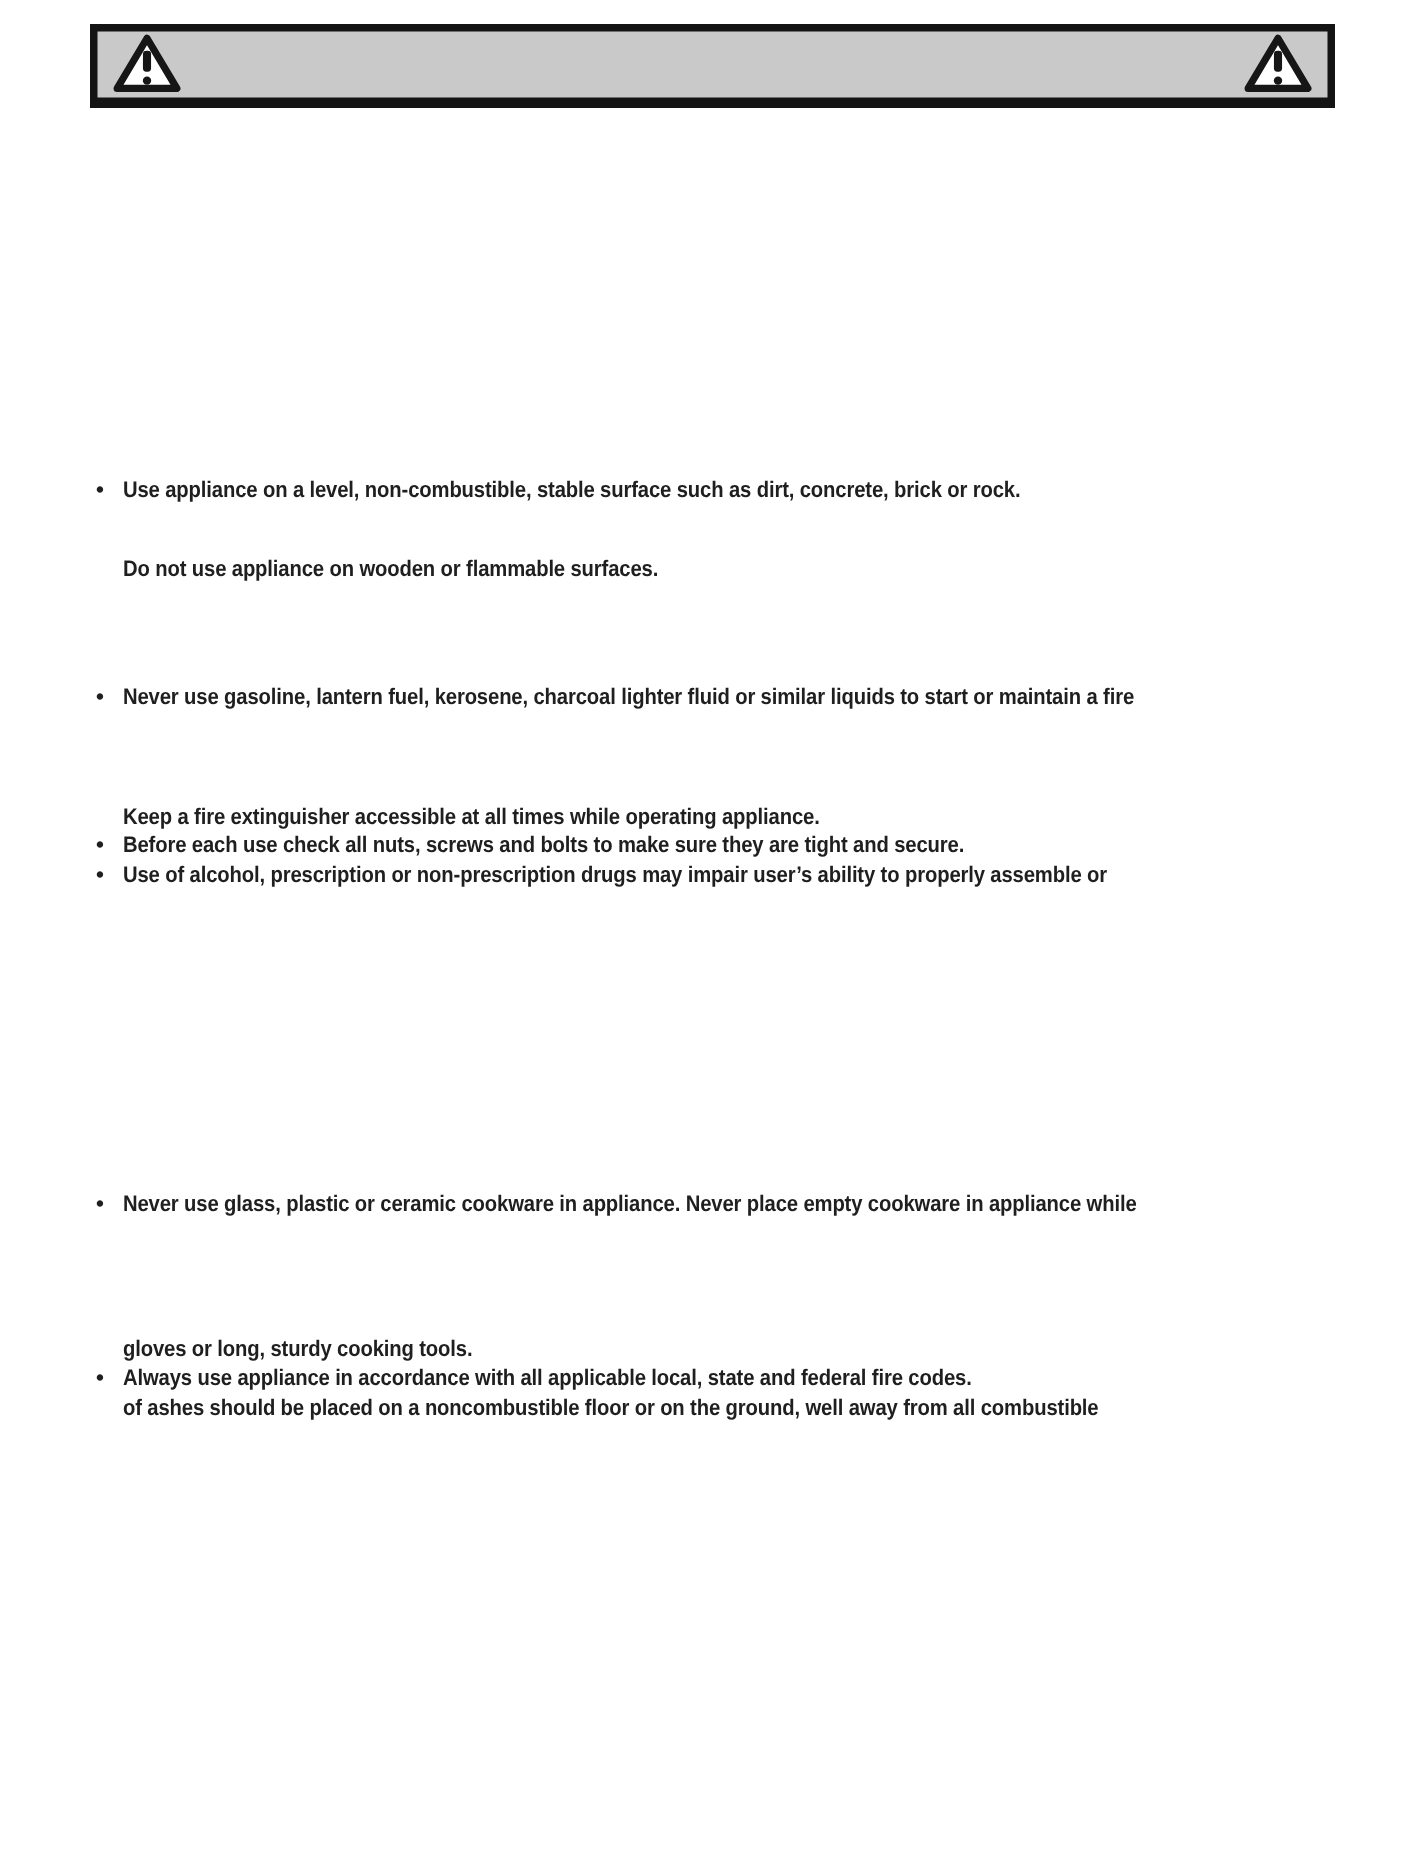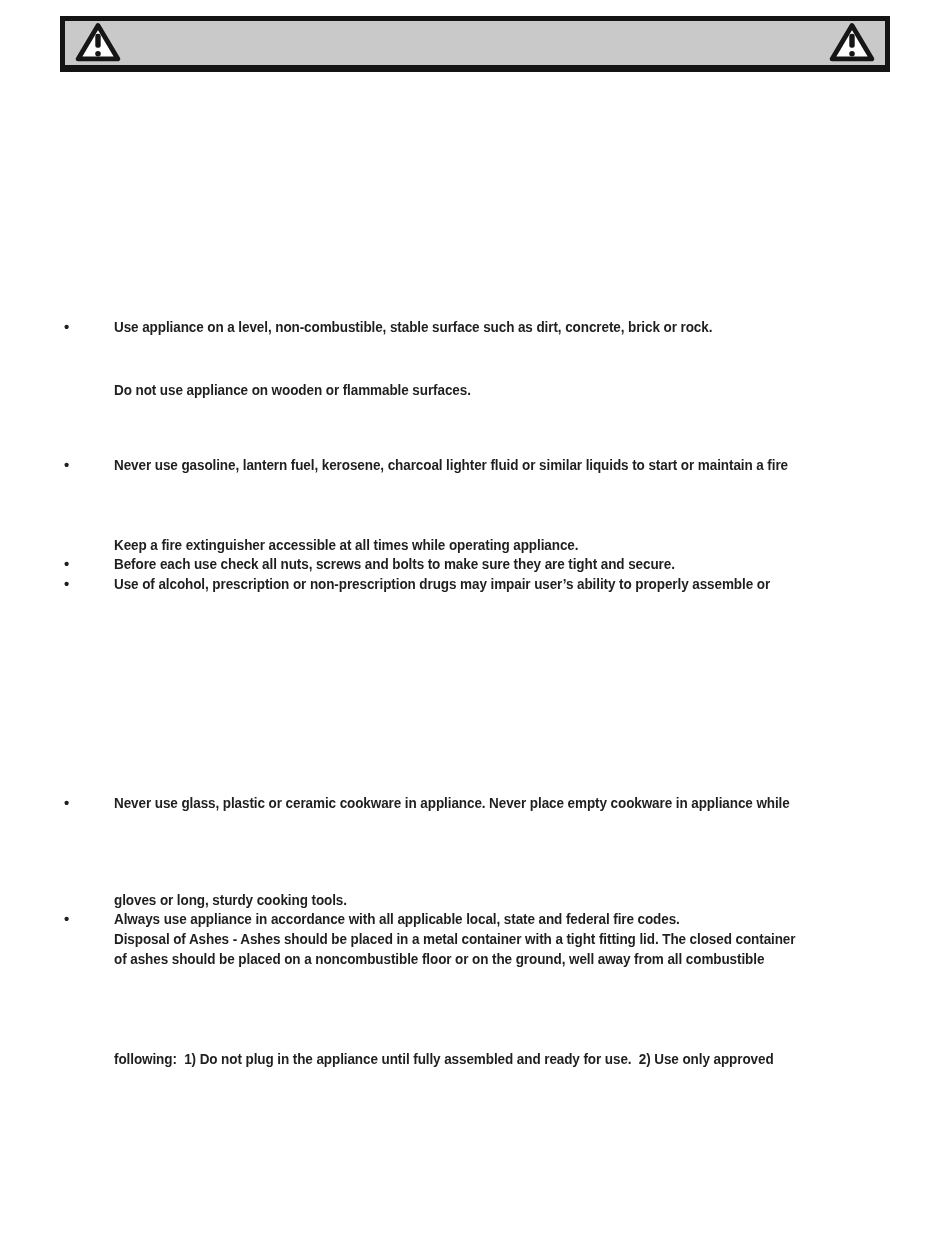--- a/index.html
+++ b/index.html
@@ -51,21 +51,20 @@
     flex: 0 0 18px;
     width: 18px;
     font: bold 15px/19.5px "Liberation Sans", sans-serif;
     color: #1f1f1f;
   }
   .lines { flex: 0 0 auto; }
   .line {
     height: 19.5px;
     line-height: 19.5px;
     white-space: pre;
-    margin-left: 32px;
   }
   .condensed {
     display: inline-block;
     font: bold 15px/19.5px "Liberation Sans", sans-serif;
     letter-spacing: -0.1px;
     white-space: pre;
     transform: scaleX(0.9);
     transform-origin: 0 50%;
   }
 </style>
@@ -89,21 +88,21 @@
   </span>
 </header>
 
 <main>
     <div class="item" style="top: 317px;">
       <span class="bullet">•</span>
       <div class="lines">
         <div class="line"><span class="condensed">Use appliance on a level, non-combustible, stable surface such as dirt, concrete, brick or rock.</span></div>
       </div>
     </div>
-    <div class="item" style="top: 380px;">
+    <div class="item" style="top: 370px;">
       <span class="bullet"></span>
       <div class="lines">
         <div class="line"><span class="condensed">Do not use appliance on wooden or flammable surfaces.</span></div>
       </div>
     </div>
     <div class="item" style="top: 455px;">
       <span class="bullet">•</span>
       <div class="lines">
         <div class="line"><span class="condensed">Never use gasoline, lantern fuel, kerosene, charcoal lighter fluid or similar liquids to start or maintain a fire</span></div>
       </div>
@@ -140,23 +139,21 @@
     </div>
     <div class="item" style="top: 909px;">
       <span class="bullet">•</span>
       <div class="lines">
         <div class="line"><span class="condensed">Always use appliance in accordance with all applicable local, state and federal fire codes.</span></div>
       </div>
     </div>
     <div class="item" style="top: 929px;">
       <span class="bullet"></span>
       <div class="lines">
-        <div class="line"><span class="condensed">Disposal of Ashes - Ashes should be placed in a metal container with a tight fitting lid. The closed container</span></div>
         <div class="line"><span class="condensed">of ashes should be placed on a noncombustible floor or on the ground, well away from all combustible</span></div>
       </div>
     </div>
     <div class="item" style="top: 1049px;">
       <span class="bullet"></span>
       <div class="lines">
-        <div class="line"><span class="condensed">following:  1) Do not plug in the appliance until fully assembled and ready for use.  2) Use only approved</span></div>
       </div>
     </div>
   </main>
 
 </body></html>

